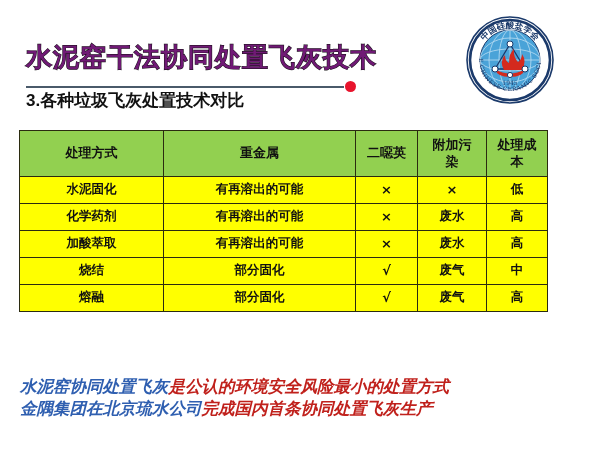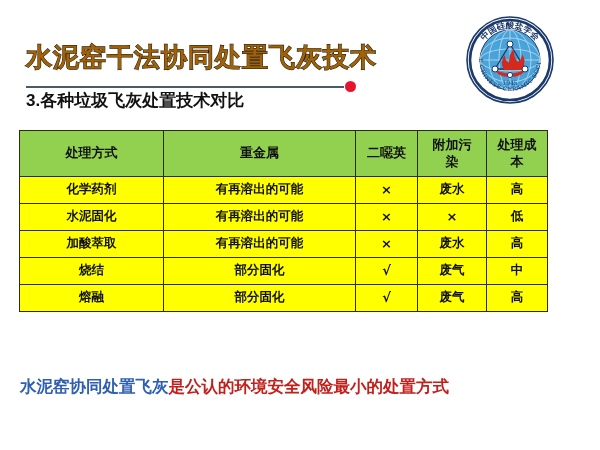--- a/index.html
+++ b/index.html
@@ -27,21 +27,21 @@
 
   
   .title-main {
     position: absolute;
     left: 26px;
     top: 44px;
     font-family: "Liberation Sans", "DejaVu Sans", sans-serif;
     font-size: 26px;
     font-weight: bold;
     letter-spacing: 1px;
-    color: #a16207;
+    color: #701a75;
     -webkit-text-stroke: 0.9px #111111;
     paint-order: stroke fill;
     white-space: nowrap;
     line-height: 1;
   }
   .title-rule {
     position: absolute;
     left: 26px;
     top: 86px;
     width: 318px;
@@ -113,21 +113,21 @@
   
   .notes {
     position: absolute;
     left: 20px;
     top: 376px;
     width: 562px;
     font-size: 16.5px;
     font-weight: bold;
     line-height: 1.32;
   }
-  .notes p { margin: 0; }
+  .notes p { margin: 0; font-style: italic; }
   .t-blue { color: #2f5fb0; }
   .t-red  { color: #c0211c; }
 </style>
 </head>
 <body>
 
 <div class="logo-wrap">
   <svg width="92" height="92" viewBox="0 0 92 92">
     <circle cx="46" cy="46" r="43" fill="#ffffff" stroke="#1b3a6b" stroke-width="1.6"></circle>
     <circle cx="46" cy="46" r="40" fill="#ffffff" stroke="#1b3a6b" stroke-width="2.6"></circle>
@@ -188,32 +188,32 @@
         <span>染</span>
       </th>
       <th>
         <span>处理成</span><br>
         <span>本</span>
       </th>
     </tr>
   </thead>
   <tbody>
     <tr>
+      <td>水泥固化</td>
+      <td>有再溶出的可能</td>
+      <td class="mark">×</td>
+      <td class="mark">×</td>
+      <td>低</td>
+    </tr>
+    <tr>
       <td>化学药剂</td>
       <td>有再溶出的可能</td>
       <td class="mark">×</td>
       <td>废水</td>
       <td>高</td>
-    </tr>
-    <tr>
-      <td>水泥固化</td>
-      <td>有再溶出的可能</td>
-      <td class="mark">×</td>
-      <td class="mark">×</td>
-      <td>低</td>
     </tr>
     <tr>
       <td>加酸萃取</td>
       <td>有再溶出的可能</td>
       <td class="mark">×</td>
       <td>废水</td>
       <td>高</td>
     </tr>
     <tr>
       <td>烧结</td>
@@ -227,13 +227,14 @@
       <td>部分固化</td>
       <td class="mark">√</td>
       <td>废气</td>
       <td>高</td>
     </tr>
   </tbody>
 </table>
 
 <div class="notes">
   <p><span class="t-blue">水泥窑协同处置飞灰</span><span class="t-red">是公认的环境安全风险最小的处置方式</span></p>
+  <p><span class="t-blue">金隅集团在北京琉水公司</span><span class="t-red">完成国内首条协同处置飞灰生产</span></p>
 </div>
 
 </body></html>

